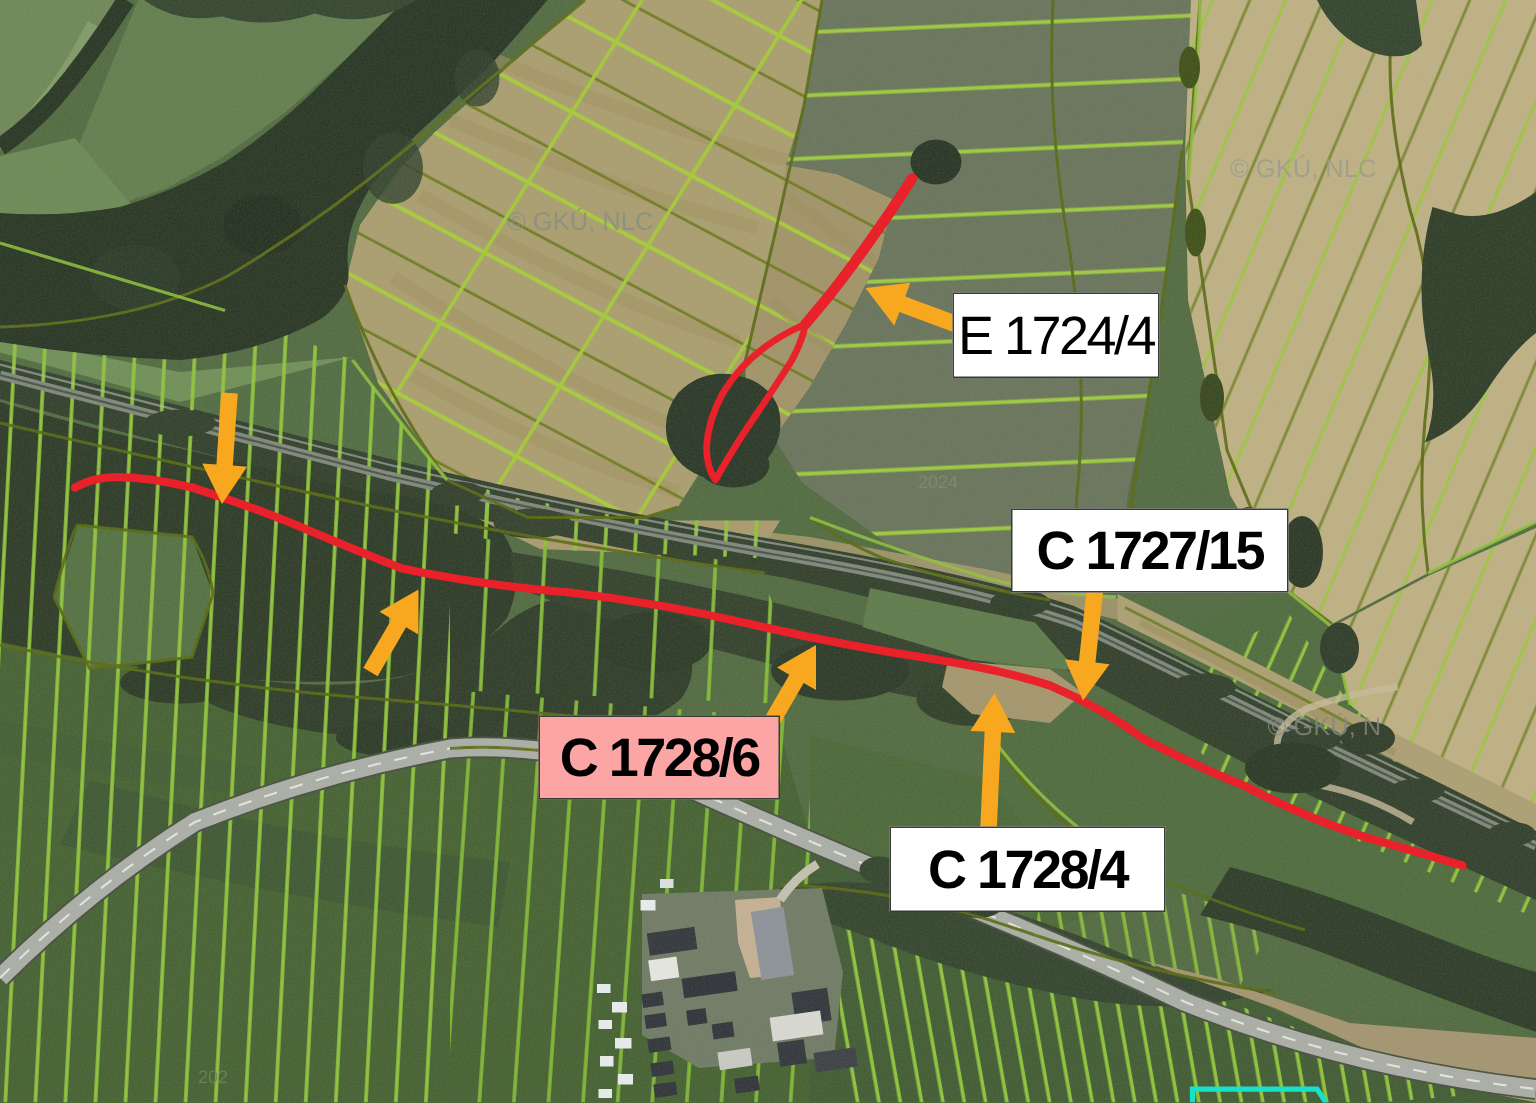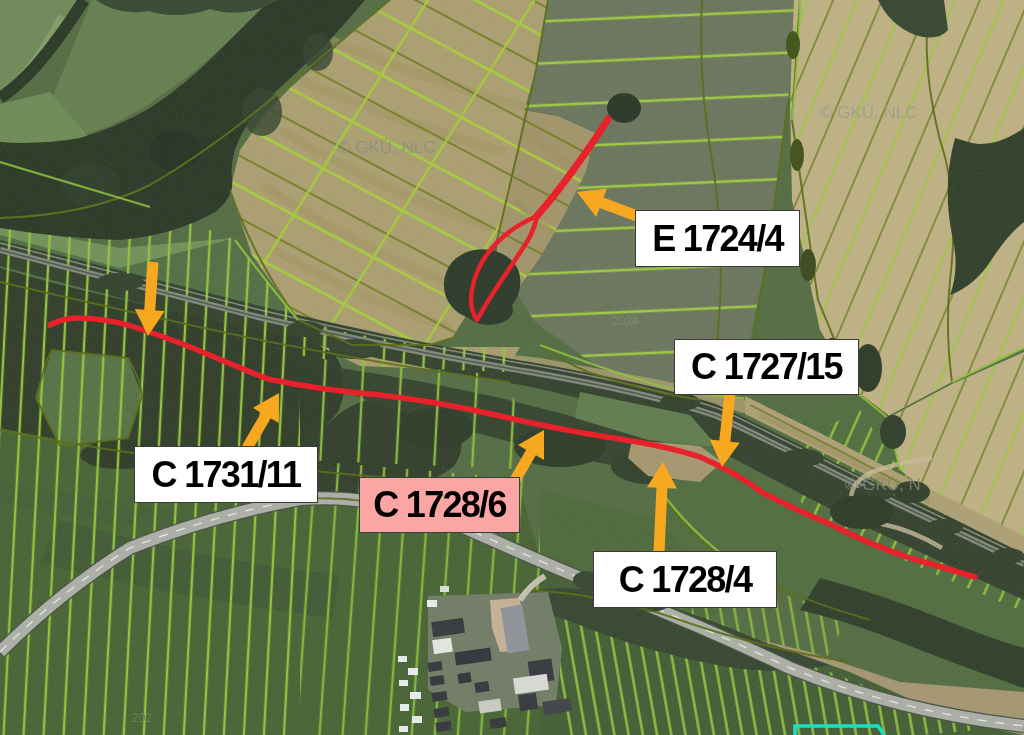--- a/index.html
+++ b/index.html
@@ -295,22 +295,21 @@
 <polygon points="724.5,392.4 719.3,440.6 709.9,439.5 722.0,467.0 739.7,442.8 730.3,441.7 735.5,393.6" fill="#f7a81f"></polygon>
 
 <polygon points="251.8,450.8 270.7,418.2 278.9,423.0 279.0,393.0 253.0,407.9 261.2,412.7 242.2,445.2" fill="#f7a81f"></polygon>
 
 <polygon points="518.8,484.7 535.8,455.3 544.0,460.0 544.0,430.0 518.0,445.0 526.2,449.8 509.2,479.3" fill="#f7a81f"></polygon>
 
 <polygon points="664.5,553.2 667.4,488.2 676.8,488.6 663.0,462.0 646.9,487.3 656.4,487.7 653.5,552.8" fill="#f7a81f"></polygon>
 </svg>
 
 
-<div style="position:absolute;left:635px;top:210px;width:165px;height:57px;background:#fff;border:1.5px solid #3a3a3a;box-sizing:border-box;display:flex;align-items:center;justify-content:center;font-weight:bold;font-size:36px;letter-spacing:-1.7px;color:#000;">E&nbsp;1724/4</div>
+<div style="position:absolute;left:635px;top:195px;width:138px;height:57px;background:#fff;border:1.5px solid #3a3a3a;box-sizing:border-box;display:flex;align-items:center;justify-content:center;font-weight:normal;font-size:36px;letter-spacing:-1.7px;color:#000;">E&nbsp;1724/4</div>
 
 <div style="position:absolute;left:674px;top:339px;width:185px;height:56px;background:#fff;border:1.5px solid #3a3a3a;box-sizing:border-box;display:flex;align-items:center;justify-content:center;font-weight:bold;font-size:36px;letter-spacing:-1.7px;color:#000;">C&nbsp;1727/15</div>
 
-<div style="position:absolute;left:134px;top:446px;width:184px;height:57px;background:#fff;border:1.5px solid #3a3a3a;box-sizing:border-box;display:flex;align-items:center;justify-content:center;font-weight:bold;font-size:36px;letter-spacing:-1.7px;color:#000;">C&nbsp;1731/11</div>
 
 <div style="position:absolute;left:359px;top:477px;width:161px;height:56px;background:#fca5a5;border:1.5px solid #3a3a3a;box-sizing:border-box;display:flex;align-items:center;justify-content:center;font-weight:bold;font-size:36px;letter-spacing:-1.7px;color:#000;">C&nbsp;1728/6</div>
 
 <div style="position:absolute;left:593px;top:551px;width:184px;height:57px;background:#fff;border:1.5px solid #3a3a3a;box-sizing:border-box;display:flex;align-items:center;justify-content:center;font-weight:bold;font-size:36px;letter-spacing:-1.7px;color:#000;">C&nbsp;1728/4</div>
 </div>
 
 </body></html>

